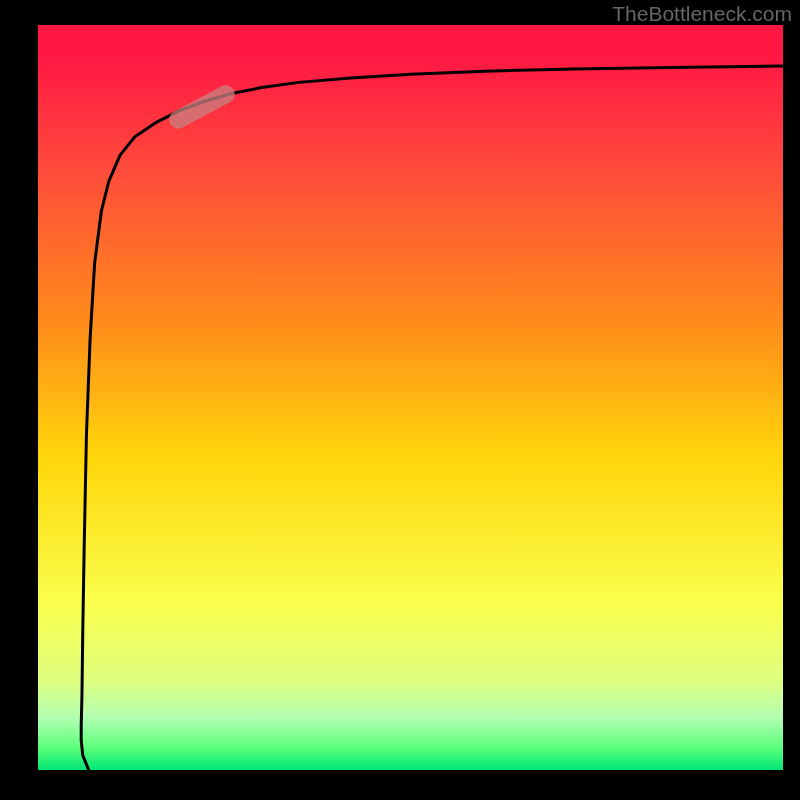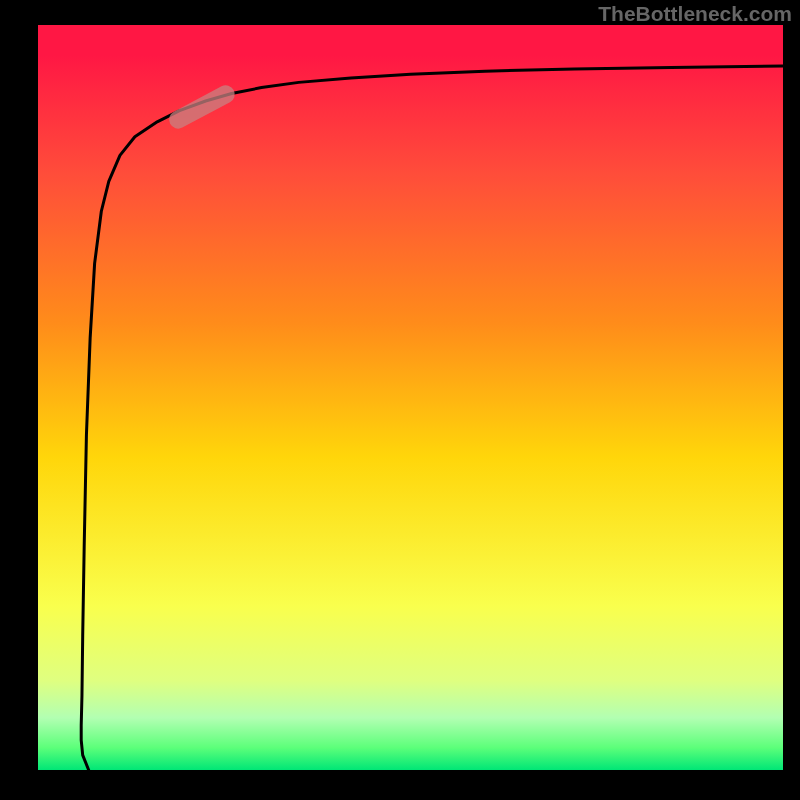--- a/index.html
+++ b/index.html
@@ -15,21 +15,21 @@
     position: relative;
     width: 800px;
     height: 800px;
   }
   .watermark {
     position: absolute;
     top: 2px;
     right: 8px;
     color: #666;
     font-size: 21px;
-    font-weight: 700;
+    font-weight: 400;
     z-index: 10;
   }
   .plot-area {
     position: absolute;
     left: 38px;
     top: 25px;
     width: 745px;
     height: 745px;
     overflow: hidden;
   }

